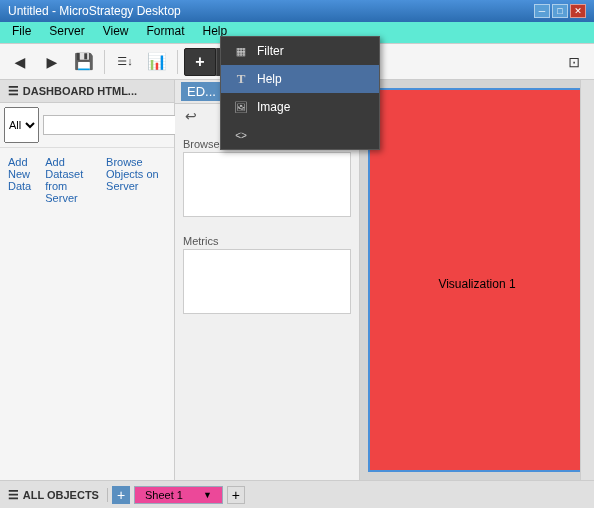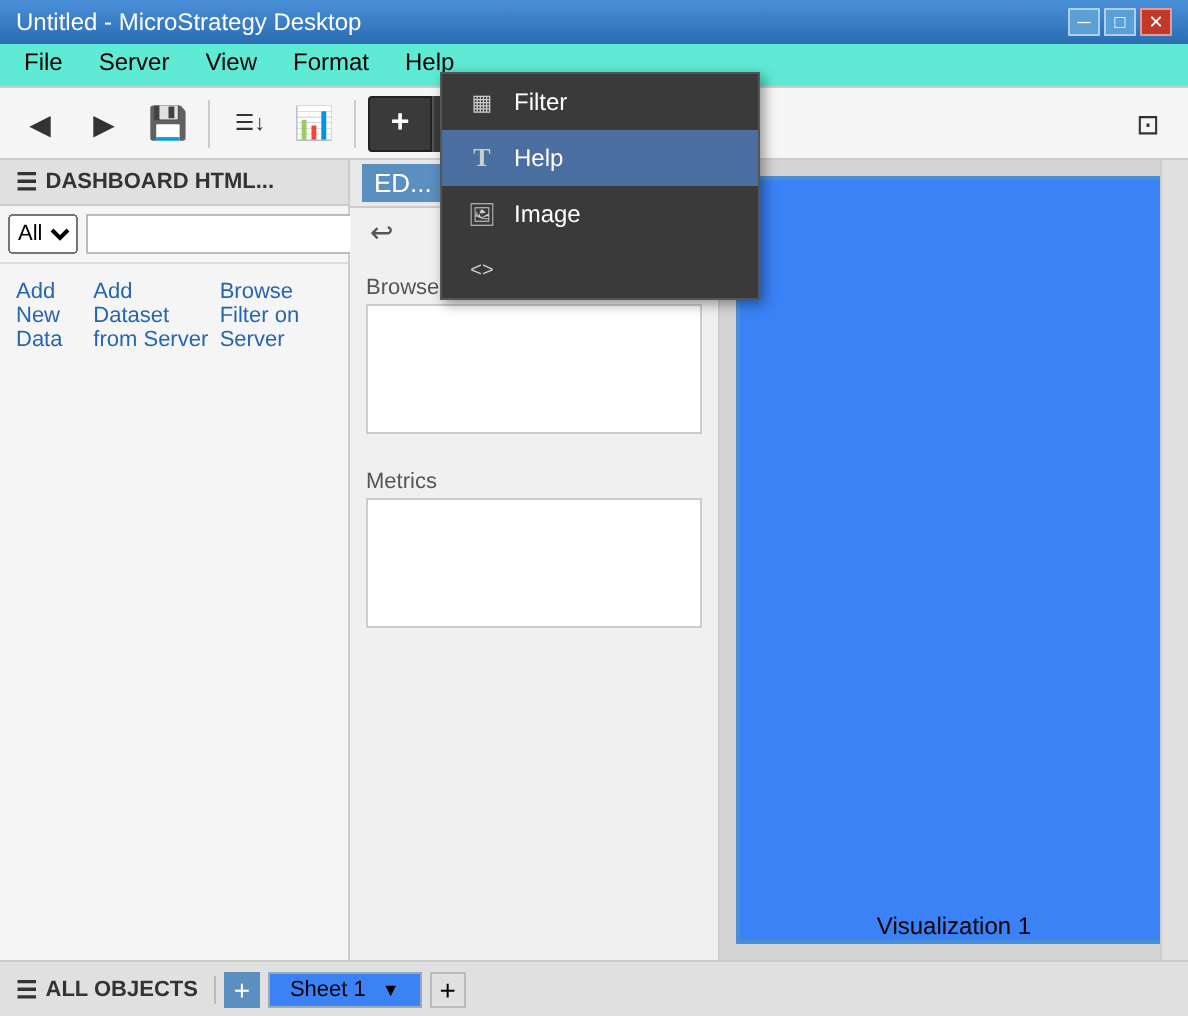--- a/index.html
+++ b/index.html
@@ -141,21 +141,21 @@
     .panel-search {
       display: flex;
       align-items: center;
       padding: 4px;
       gap: 4px;
       border-bottom: 1px solid #ddd;
     }
     .panel-search select {
       width: 45px;
       font-size: 11px;
-      height: 20px;
+      height: 36px;
     }
     .panel-search input {
       flex: 1;
       height: 20px;
       font-size: 11px;
       border: 1px solid #bbb;
       padding: 0 4px;
     }
     .search-btn {
       width: 20px; height: 20px;
@@ -228,25 +228,25 @@
     .right-panel {
       flex: 1;
       background: #d4d4d4;
       position: relative;
       display: flex;
       flex-direction: column;
     }
     .viz-container {
       margin: 8px;
       flex: 1;
-      background: #3b82f6;
+      background: #ef4444;
       border: 2px solid #4a90d9;
       position: relative;
       display: flex;
-      align-items: flex-end;
+      align-items: center;
       justify-content: center;
       padding-top: 8px;
     }
     .viz-scrollbar {
       position: absolute;
       right: 0; top: 0; bottom: 0;
       width: 14px;
       background: #e0e0e0;
       border-left: 1px solid #ccc;
     }
@@ -281,28 +281,28 @@
       display: flex; align-items: center; justify-content: center;
       line-height: 1;
     }
     .sheet-tabs {
       display: flex;
       align-items: center;
       gap: 4px;
       flex: 1;
     }
     .sheet-tab {
-      background: #3b82f6;
+      background: #ec4899;
       border: 1px solid #9ab;
       padding: 2px 10px;
       font-size: 11px;
       cursor: pointer;
       display: flex;
       align-items: center;
-      gap: 8px;
+      gap: 20px;
     }
     .sheet-tab-arrow { font-size: 9px; }
     .sheet-add-btn {
       width: 18px; height: 18px;
       background: #e0e0e0;
       border: 1px solid #bbb;
       cursor: pointer;
       font-size: 14px;
       display: flex; align-items: center; justify-content: center;
     }
@@ -375,21 +375,21 @@
     <div class="panel-search">
       <select>
         <option>All</option>
       </select>
       <input type="text" placeholder="" style="">
       <div class="search-btn">🔍</div>
     </div>
     <div class="panel-links">
       <a class="panel-link">Add New Data</a>
       <a class="panel-link">Add Dataset from Server</a>
-      <a class="panel-link">Browse Filter on Server</a>
+      <a class="panel-link">Browse Objects on Server</a>
     </div>
   </div>
 
   <div class="center-panel">
     <div class="center-panel-header">
       <button class="edit-mode-btn">ED...</button>
       <span>Visua...</span>
     </div>
     <div class="panel-section">
       <span class="undo-btn">↩</span>

